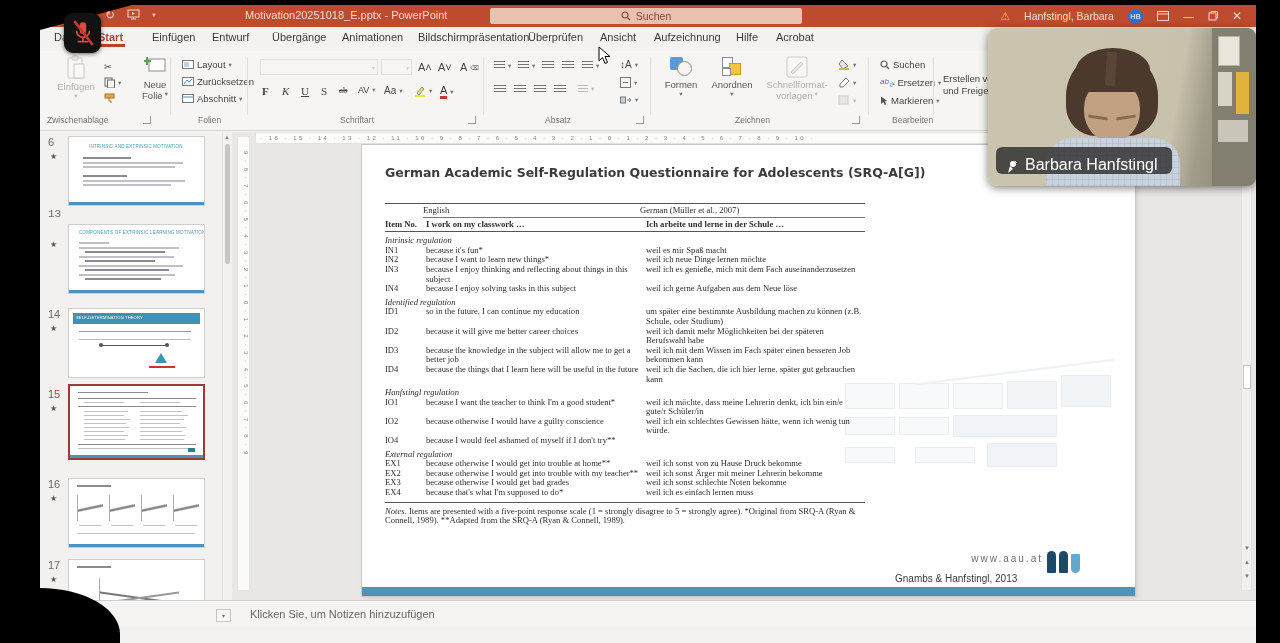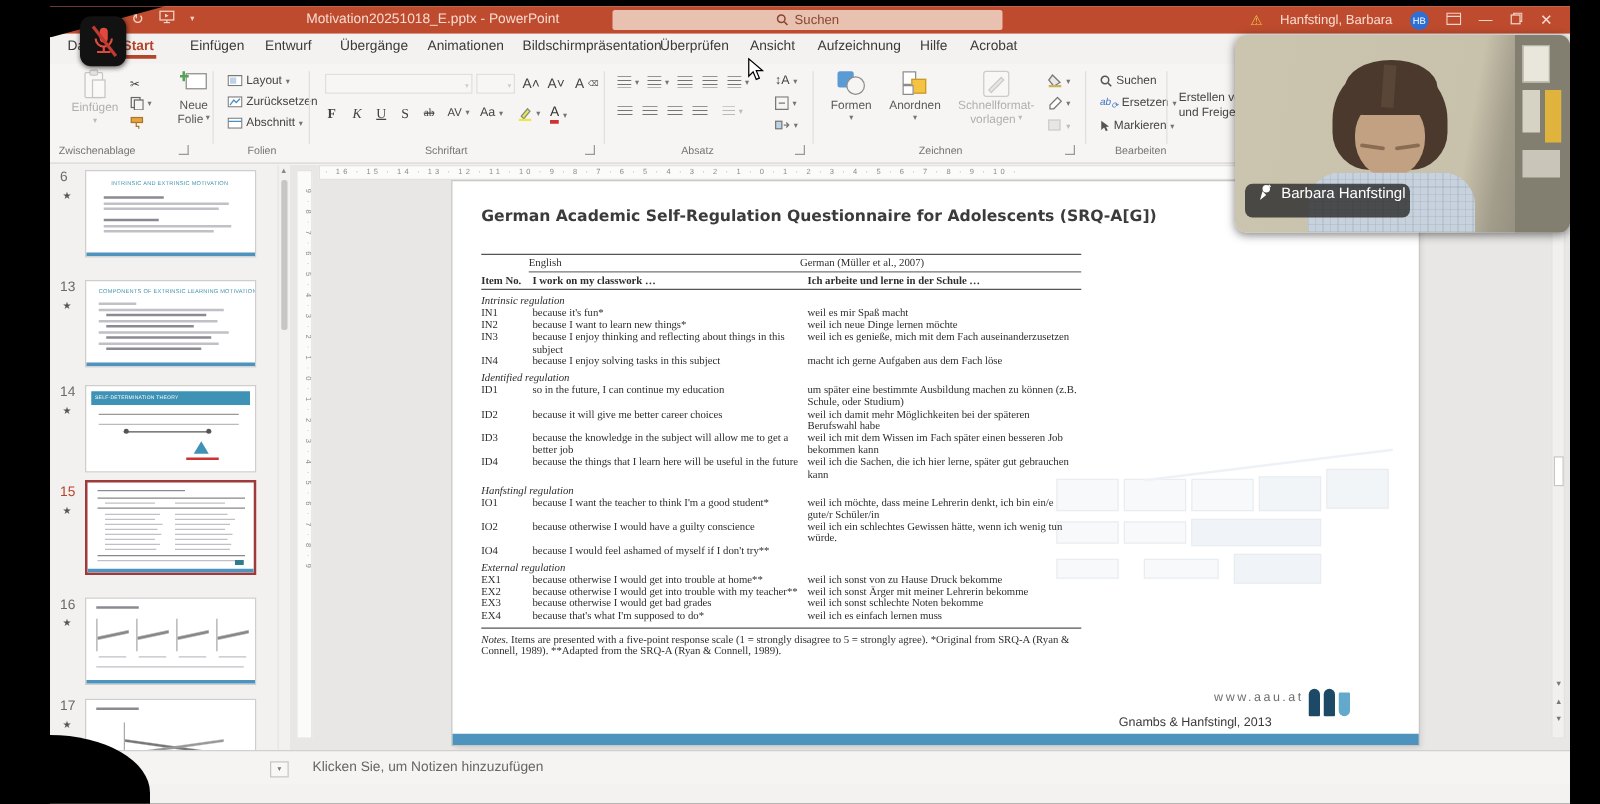--- a/index.html
+++ b/index.html
@@ -85,21 +85,21 @@
   .notes-ph{position:absolute;left:210px;top:7px;font-size:11px;color:#666;}
   .statusbar{position:absolute;left:0;top:646px;width:1216px;height:16px;background:#a3a3a3;border-top:1px solid #E1DFDD;
     font-size:10px;color:#484644;}
   .sb-item{position:absolute;top:2px;white-space:nowrap;}
   .viewbtn{position:absolute;top:0;width:22px;height:16px;display:flex;align-items:center;justify-content:center;}
 
   
   .cam{position:absolute;left:948px;top:23px;width:268px;height:158px;border-radius:9px;overflow:hidden;
     background:linear-gradient(100deg,#CBC4AE 0%,#C8C1AB 68%,#A29C8B 78%,#7E7A6B 100%);box-shadow:0 2px 8px rgba(0,0,0,.5);}
   .nametag{position:absolute;left:8px;bottom:12px;height:27px;background:rgba(45,45,45,.82);border-radius:6px;
-    display:flex;align-items:flex-start;gap:7px;padding:0 4px 0 10px;color:#fff;font-size:12px;}
+    display:flex;align-items:flex-end;gap:7px;padding:0 14px 0 10px;color:#fff;font-size:16px;}
 
   
   .mute{position:absolute;left:64px;top:13px;width:37px;height:40px;background:#121212;border-radius:9px;
     display:flex;align-items:center;justify-content:center;box-shadow:0 1px 4px rgba(0,0,0,.6);}
   .wedge-tl{position:absolute;left:40px;top:5px;width:92px;height:25px;background:#000;
     clip-path:polygon(0 0,100% 0,0 100%);}
   .wedge-bl{position:absolute;left:40px;top:588px;width:80px;height:55px;background:#000;
     border-top-right-radius:90px 52px;}
   .cursor{position:absolute;left:598px;top:46px;z-index:50;}
 </style>
@@ -409,21 +409,21 @@
         <div class="tt" style="left:20px;top:7px;">INTRINSIC AND EXTRINSIC MOTIVATION</div>
         <div class="tl dark" style="left:14px;top:20px;width:48px;"></div>
         <div class="tl" style="left:14px;top:25px;width:100px;"></div>
         <div class="tl" style="left:14px;top:29px;width:92px;"></div>
         <div class="tl dark" style="left:14px;top:38px;width:44px;"></div>
         <div class="tl" style="left:14px;top:43px;width:102px;"></div>
         <div class="tl" style="left:14px;top:47px;width:88px;"></div>
         <div class="bluebar"></div>
       </div>
 
-      <div class="thumb-num" style="top:92px;">13</div>
+      <div class="thumb-num" style="top:76px;font-family:Liberation Mono, monospace;">13</div>
       <div class="thumb-star" style="top:108px;">★</div>
       <div class="thumb" style="top:92px;">
         <div class="tt" style="left:10px;top:5px;">COMPONENTS OF EXTRINSIC LEARNING MOTIVATION</div>
         <div class="tl" style="left:10px;top:17px;width:30px;"></div>
         <div class="tl" style="left:10px;top:22px;width:100px;"></div>
         <div class="tl dark" style="left:16px;top:26px;width:80px;"></div>
         <div class="tl" style="left:10px;top:31px;width:95px;"></div>
         <div class="tl dark" style="left:16px;top:35px;width:70px;"></div>
         <div class="tl" style="left:10px;top:40px;width:104px;"></div>
         <div class="tl dark" style="left:16px;top:44px;width:84px;"></div>
@@ -555,21 +555,21 @@
             <span>weil ich neue Dinge lernen möchte</span>
           </div>
         <div class="trow">
             <span>IN3</span>
             <span>because I enjoy thinking and reflecting about things in this subject</span>
             <span>weil ich es genieße, mich mit dem Fach auseinanderzusetzen</span>
           </div>
         <div class="trow">
             <span>IN4</span>
             <span>because I enjoy solving tasks in this subject</span>
-            <span>macht ich gerne Aufgaben aus dem Fach löse</span>
+            <span>weil ich gerne Aufgaben aus dem Neue löse</span>
           </div>
 
         <div class="tsec">Identified regulation</div>
         <div class="trow">
             <span>ID1</span>
             <span>so in the future, I can continue my education</span>
             <span>um später eine bestimmte Ausbildung machen zu können (z.B. Schule, oder Studium)</span>
           </div>
         <div class="trow">
             <span>ID2</span>

